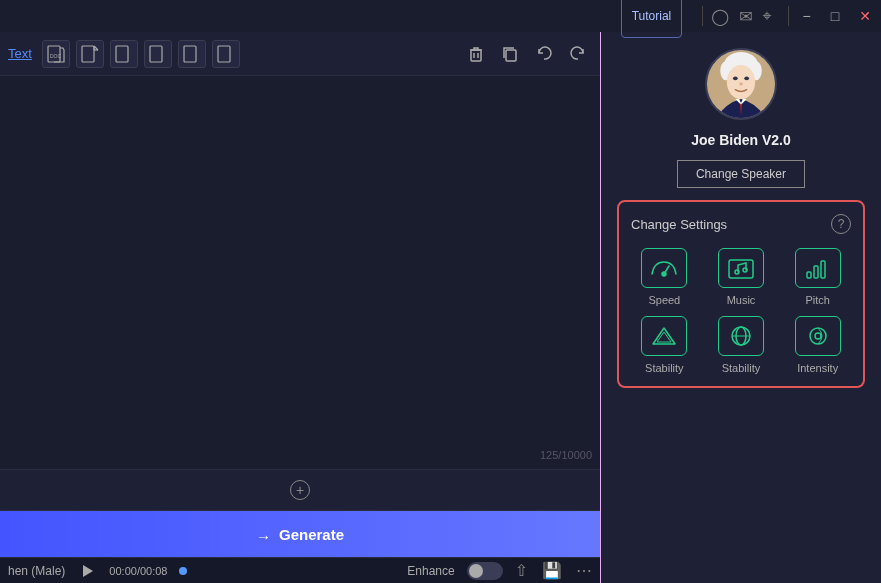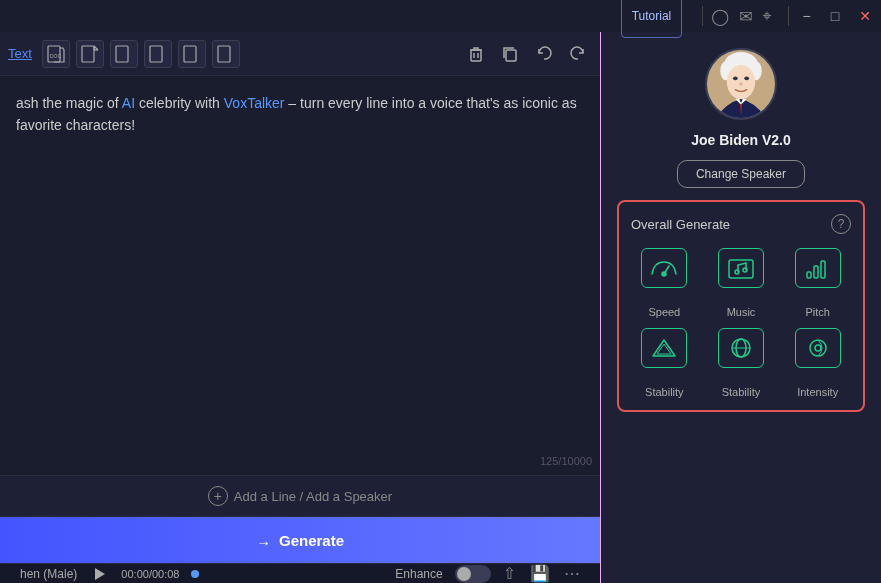--- a/index.html
+++ b/index.html
@@ -181,25 +181,25 @@
       cursor: pointer;
       color: #fff;
       font-size: 15px;
       font-weight: 600;
       gap: 8px;
       border: none;
     }
 
     
     .bottom-bar {
-      height: 20px;
+      height: 26px;
       background: #151828;
       display: flex;
       align-items: center;
-      padding: 0 20px;
+      padding: 0 8px;
       gap: 12px;
       border-top: 1px solid #2a2d40;
     }
     .bottom-speaker {
       color: #aaa;
       font-size: 12px;
     }
     .bottom-play {
       width: 20px;
       height: 20px;
@@ -284,21 +284,21 @@
       font-size: 14px;
       font-weight: 600;
       text-align: center;
     }
 
     .change-speaker-btn {
       border: 1px solid #888;
       background: transparent;
       color: #ccc;
       padding: 6px 18px;
-      border-radius: 10px;
+      border-radius: 0;
       font-size: 12px;
       cursor: pointer;
     }
 
     
     .settings-panel {
       width: 100%;
       border: 2px solid #e05555;
       border-radius: 8px;
       padding: 12px;
@@ -328,21 +328,21 @@
     }
     .settings-grid {
       display: grid;
       grid-template-columns: repeat(3, 1fr);
       gap: 10px;
     }
     .setting-item {
       display: flex;
       flex-direction: column;
       align-items: center;
-      gap: 18px;
+      gap: 6px;
       cursor: pointer;
     }
     .setting-icon-box {
       width: 46px;
       height: 40px;
       border: 1.5px solid #22cc88;
       border-radius: 6px;
       display: flex;
       align-items: center;
       justify-content: center;
@@ -442,30 +442,25 @@
       </div>
       <div class="toolbar-action">
         <svg width="18" height="18" viewBox="0 0 18 18" fill="none" stroke="#aaa" stroke-width="1.5">
           <path d="M14 8 A6 6 0 1 0 9 14"></path>
           <polyline points="14,4 14,8 10,8"></polyline>
         </svg>
       </div>
     </div>
 
     <div class="text-area-container">
-      <div class="text-content">
-        ash the magic of <span class="highlight">AI</span> celebrity with <span class="highlight">VoxTalker</span> – turn every line into a voice that's as iconic as<br>
-        favorite characters!
-      </div>
       <div class="char-count">125/10000</div>
     </div>
 
     <div class="add-line-bar">
       <div class="add-icon">+</div>
-      <span>Add a Line / Add a Speaker</span>
     </div>
 
     <div class="generate-btn">
       <span>→</span>
       <span>Generate</span>
     </div>
 
     <div class="bottom-bar">
       <span class="bottom-speaker">hen (Male)</span>
       <div class="bottom-play">
@@ -515,21 +510,21 @@
         <path d="M35 56 L36 70 L37 56 L36 58 Z" fill="#cc2222"></path>
       </svg>
     </div>
 
     <div class="speaker-name">Joe Biden V2.0</div>
 
     <button class="change-speaker-btn">Change Speaker</button>
 
     <div class="settings-panel">
       <div class="settings-header">
-        <span class="settings-title">Overall Generate</span>
+        <span class="settings-title">Change Settings</span>
         <div class="settings-help">?</div>
       </div>
       <div class="settings-grid">
 
         <div class="setting-item">
           <div class="setting-icon-box">
             <svg width="30" height="24" viewBox="0 0 30 24">
               <path d="M3 18 Q5 6 15 6 Q25 6 27 18" stroke="#22cc88" stroke-width="1.5" fill="none" stroke-linecap="round"></path>
               <path d="M15 18 L20 10" stroke="#22cc88" stroke-width="1.5" stroke-linecap="round"></path>
               <circle cx="15" cy="18" r="2" fill="#22cc88"></circle>

